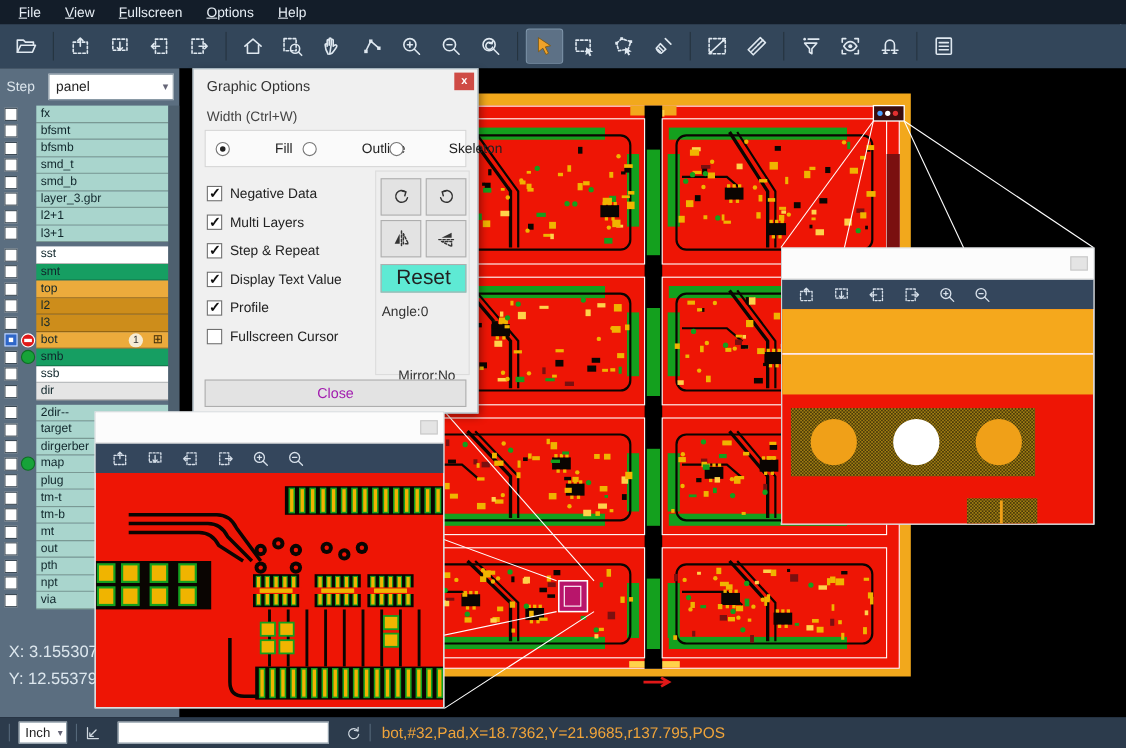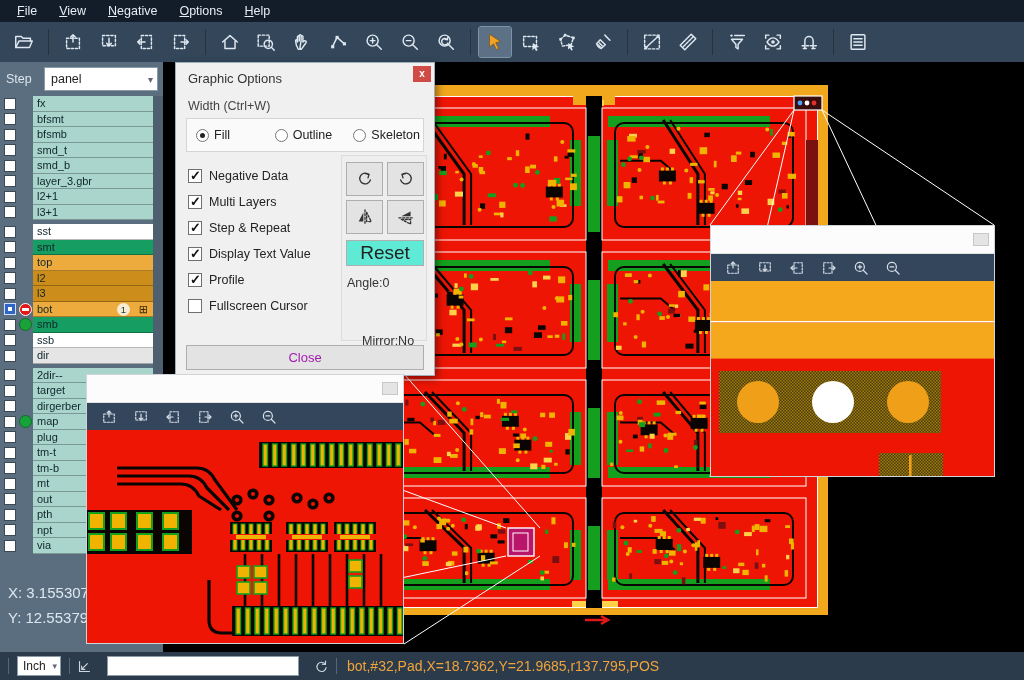--- a/index.html
+++ b/index.html
@@ -68,21 +68,21 @@
 
   
   #dialog { position:absolute; left:175px; top:62px; width:260px; height:314px; background:#f0f0f0;
             border:1px solid #9fb0ba; z-index:10; box-shadow:2px 3px 8px rgba(0,0,0,.45); }
   #dialog-title { position:absolute; left:12px; top:8px; font-size:13px; color:#333; }
   #dialog-close { position:absolute; right:3px; top:3px; width:18px; height:16px; background:#cf4b45; color:#fff;
                   font-size:10px; text-align:center; line-height:15px; font-weight:bold; }
   #dlg-width-label { position:absolute; left:12px; top:36px; font-size:12.5px; color:#444; }
   #dlg-radio-box { position:absolute; left:10px; top:55px; width:238px; height:34px; background:#fafafa; border:1px solid #d5d5d5;
                    display:flex; align-items:center; }
-  .radio-opt { display:flex; align-items:center; margin-left:9px; width:70px; }
+  .radio-opt { display:flex; align-items:center; margin-left:9px; width:70px;gap:36px; }
   .radio-circ { width:13px; height:13px; border-radius:50%; border:1px solid #777; background:#fff; position:relative; flex:none; }
   .radio-circ.sel::after { content:""; position:absolute; left:3px; top:3px; width:5px; height:5px; border-radius:50%; background:#222; }
   .radio-lbl { font-size:12.5px; color:#222; margin-left:5px; }
   #dlg-checks { position:absolute; left:12px; top:100px; }
   .chk-row { display:flex; align-items:center; height:26px; }
   .chk-box { width:14px; height:14px; background:#fff; border:1px solid #707070; position:relative; flex:none; }
   .chk-box.on::after { content:"\2713"; position:absolute; left:1px; top:-2px; font-size:13px; color:#111; font-weight:bold; }
   .chk-lbl { font-size:12.5px; color:#222; margin-left:7px; white-space:nowrap; }
   #dlg-right { position:absolute; left:165px; top:92px; width:86px; height:186px; border:1px solid #dcdcdc; background:#eeeeee; }
   .xf-btn { position:absolute; width:37px; height:34px; background:#e3e3e3; border:1px solid #aeaeae;
@@ -107,21 +107,21 @@
   #popup-right .popup-body { height:195px; }
 </style>
 </head>
 <body>
 
 <div id="app">
 
   <div id="menubar">
       <span class="menu-item">File</span>
       <span class="menu-item">View</span>
-      <span class="menu-item">Negative</span>
+      <span class="menu-item">Fullscreen</span>
       <span class="menu-item">Options</span>
       <span class="menu-item">Help</span>
     </div>
 
   <div id="toolbar">
       <div class="tb-btn">
         <svg width="22" height="22" viewBox="0 0 24 24">
           <path stroke="#dfe8f0" stroke-width="1.6" fill="none" stroke-linecap="round" stroke-linejoin="round" d="M3 18 V6 h6 l2 2 h8 v3"></path>
           <path stroke="#dfe8f0" stroke-width="1.6" fill="none" stroke-linecap="round" stroke-linejoin="round" d="M3 18 l3.5-7 H21 l-3 7 Z"></path>
         </svg>

